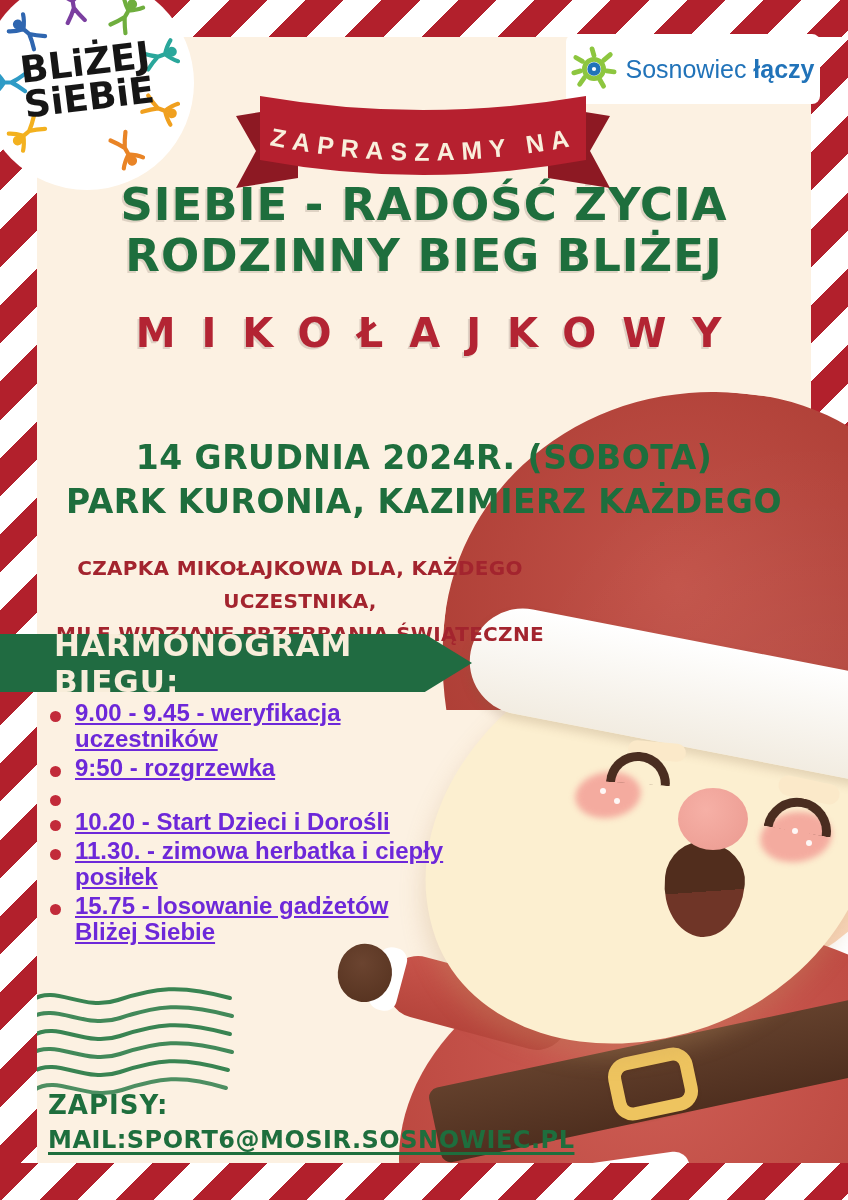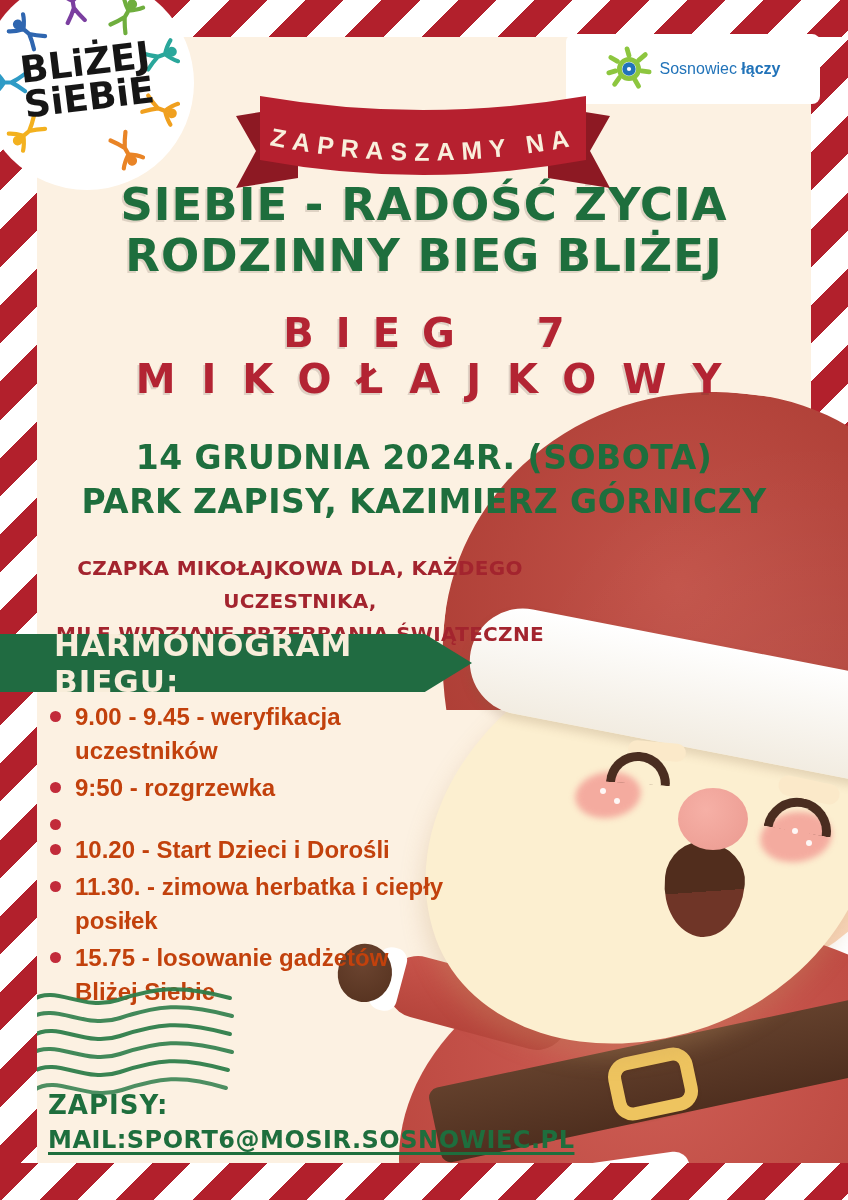--- a/index.html
+++ b/index.html
@@ -64,21 +64,21 @@
             background:#fff; z-index:40; overflow:hidden; }
   .person { position:absolute; left:50%; top:50%; margin-left:-15px; margin-top:-19px; }
   .person svg { display:block; transform:rotate(var(--a)) translateY(-78px); }
   .blizej-text { position:absolute; left:50%; top:50%; transform:translate(-50%,-54%) rotate(-7deg);
                  font-family:"DejaVu Sans", sans-serif; font-weight:bold; font-size:37px; line-height:.95;
                  color:#161616; text-align:center; letter-spacing:0; }
 
   
   .partner { position:absolute; left:566px; top:34px; width:254px; height:70px; background:#fff; border-radius:8px;
              z-index:40; display:flex; align-items:center; justify-content:center; gap:8px; }
-  .partner-name { font-size:16px; color:#2173b9; white-space:nowrap; }
+  .partner-name { font-size:25px; color:#2173b9; white-space:nowrap; }
   .partner-name b { font-weight:bold; }
 
   
   .ribbon { position:absolute; left:232px; top:76px; width:382px; height:118px; z-index:41; }
 
   
   .head { position:absolute; left:0; width:100%; text-align:center; font-family:"DejaVu Sans", sans-serif; font-weight:bold; z-index:10; }
   .title { top:180px; font-size:45px; line-height:1.13; color:#1e6e3d; letter-spacing:1px;
            text-shadow:-2px 2px 0 rgba(60,40,30,.15); }
   .runtitle { top:310px; color:#b32433; text-shadow:-2px 2px 0 rgba(60,30,30,.15); }
@@ -88,21 +88,21 @@
   .perks { top:552px; width:600px; font-size:20px; line-height:1.65; color:#a3242e; letter-spacing:.3px; }
 
   
   .banner { position:absolute; left:0; top:634px; width:472px; height:58px; background:#206b41; z-index:26;
             clip-path:polygon(0 0,90% 0,100% 50%,90% 100%,0 100%); display:flex; align-items:center; }
   .banner span { font-family:"DejaVu Sans", sans-serif; font-weight:bold; font-size:31px; color:#f8edda;
                  letter-spacing:1px; padding-left:54px; }
   .schedule { position:absolute; left:50px; top:700px; width:445px; list-style:none; z-index:10; }
   .schedule li { display:flex; gap:14px; margin-bottom:3px; }
   .bullet { flex:none; width:11px; height:11px; border-radius:50%; background:#c22b3a; margin-top:11px; }
-  .item-text { white-space:pre-line; font-weight:bold; font-size:24px; line-height:34px; color:#c2410c; }
+  .item-text { white-space:pre-line; font-weight:bold; font-size:24px; line-height:26px; color:#6d28d9;text-decoration:underline; }
 
   
   .stamp { position:absolute; left:28px; top:984px; z-index:10; }
   .signup { position:absolute; left:48px; top:1090px; z-index:26; font-family:"DejaVu Sans", sans-serif;
             font-weight:bold; color:#1e6e3d; }
   .signup .zapisy { font-size:26px; letter-spacing:1px; }
   .signup .mail { font-size:24px; letter-spacing:.5px; margin-top:6px;
                   text-decoration:underline; text-decoration-thickness:2.5px; text-underline-offset:4px; }
 </style>
 </head>
@@ -228,27 +228,26 @@
       <textPath href="#ribbonTextPath" startOffset="50%" text-anchor="middle" dominant-baseline="middle">ZAPRASZAMY NA</textPath>
     </text>
   </svg>
 
   <div class="head title">
     <div>SIEBIE - RADOŚĆ ŻYCIA</div>
     <div>RODZINNY BIEG BLIŻEJ</div>
   </div>
 
   <div class="head runtitle">
-    <div class="l1">BIEG 7</div>
     <div class="l2">MIKOŁAJKOWY</div>
   </div>
 
   <div class="head event">
     <div>14 GRUDNIA 2024R. (SOBOTA)</div>
-    <div>PARK ZAPISY, KAZIMIERZ GÓRNICZY</div>
+    <div>PARK KURONIA, KAZIMIERZ KAŻDEGO</div>
   </div>
 
   <div class="head perks">
     <div>CZAPKA MIKOŁAJKOWA DLA, KAŻDEGO UCZESTNIKA,</div>
     <div>MILE WIDZIANE PRZEBRANIA ŚWIĄTECZNE</div>
   </div>
 
   <div class="banner">
     <span>HARMONOGRAM BIEGU:</span>
   </div>

